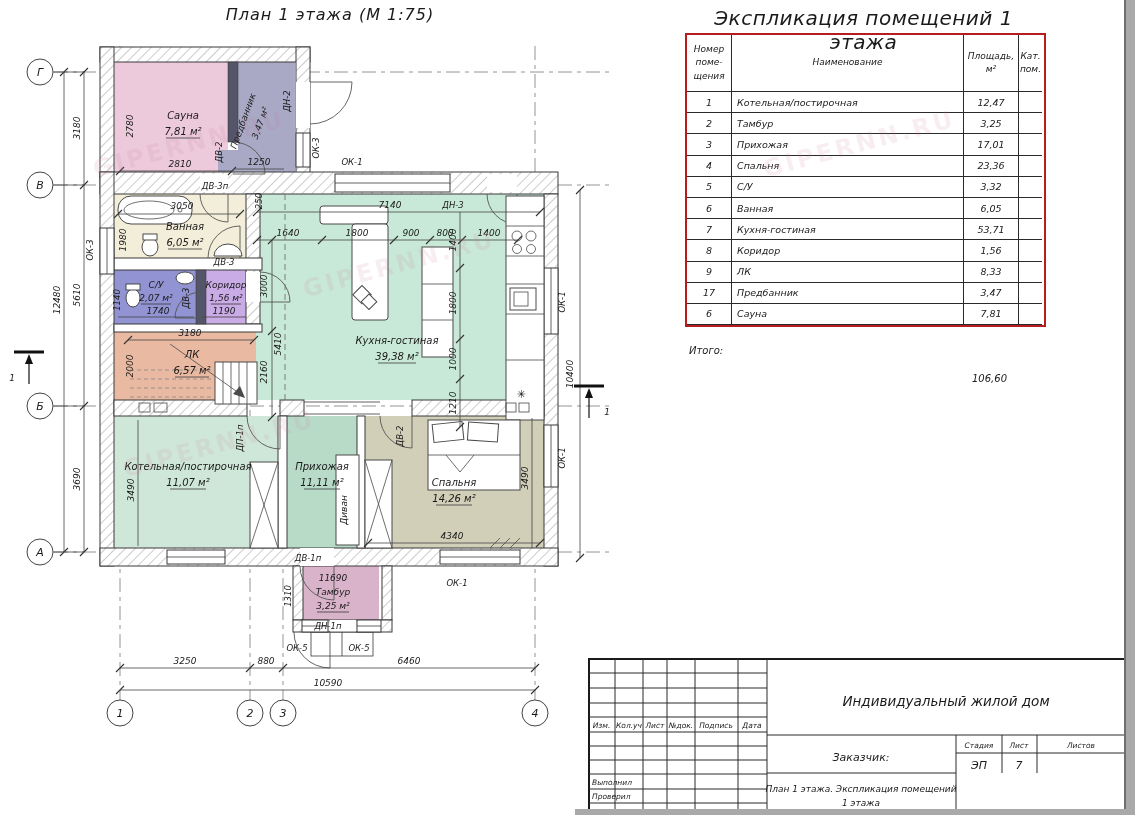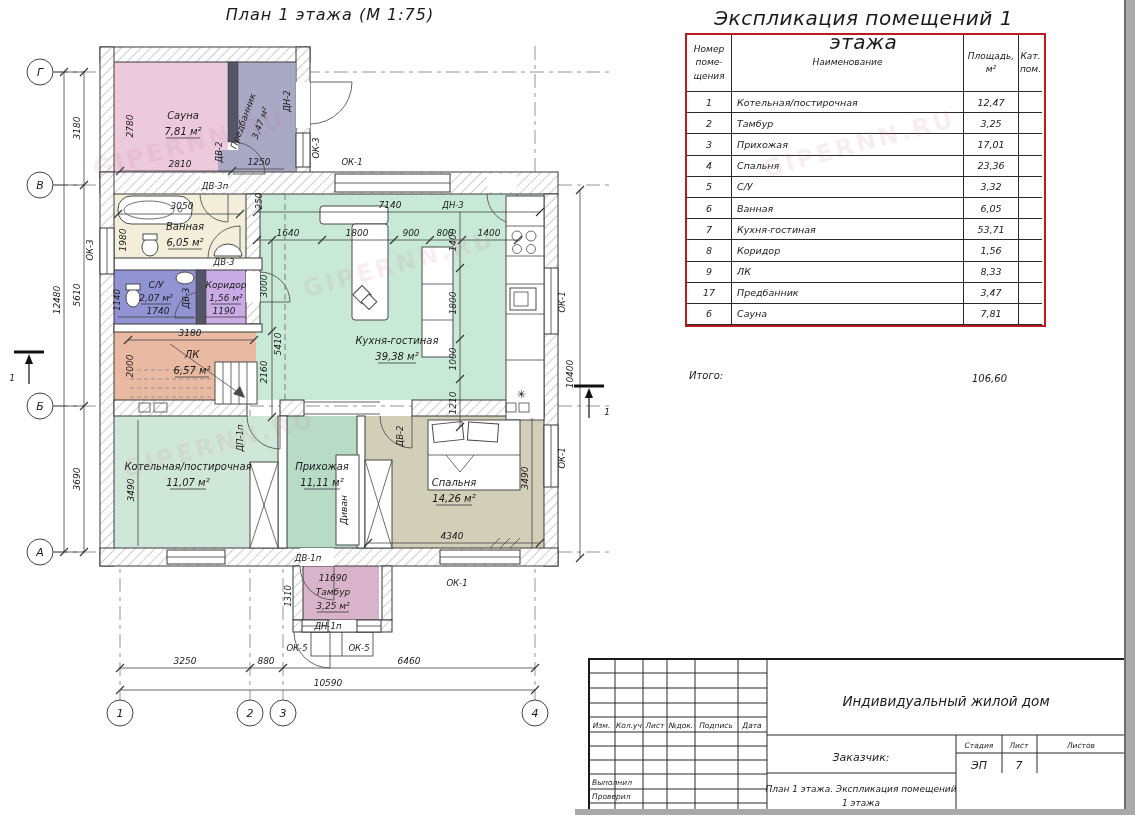--- a/index.html
+++ b/index.html
@@ -34,21 +34,21 @@
   .expl-title{position:absolute;left:685px;top:6px;width:357px;text-align:center;
               font-size:20px;font-style:italic;letter-spacing:.5px;}
   .expl{position:absolute;left:685px;top:33px;width:357px;border:2px solid #b91c1c;
         display:grid;grid-template-columns:45px 232px 55px 23px;
         grid-template-rows:57px repeat(11,21.2px);font-style:italic;}
   .expl>div{border-right:1px solid #2a2a2a;border-bottom:1px solid #2a2a2a;
             display:flex;align-items:center;justify-content:center;font-size:9.5px;}
   .expl>div:nth-child(4n){border-right:none;}
   .expl .hd{font-size:9px;text-align:center;white-space:pre-line;line-height:1.5;border-bottom:1.5px solid #2a2a2a;}
   .expl .nm{justify-content:flex-start;padding-left:5px;}
-  .totals-label{position:absolute;left:689px;top:345px;font-size:10px;font-style:italic;margin-top:25px;}
+  .totals-label{position:absolute;left:689px;top:345px;font-size:10px;font-style:italic;}
   .totals-value{position:absolute;left:962px;top:345px;width:55px;text-align:center;font-size:10px;font-style:italic;margin-top:28px;}
   
   .tblock{position:absolute;left:588px;top:658px;}
   .tb-line{stroke:#2a2a2a;stroke-width:1;}
   .tb-thick{stroke:#1a1a1a;stroke-width:2;fill:none;}
   
   .edge-right{position:absolute;left:1124px;top:0;width:11px;height:815px;
               background:#a9a9a9;border-left:2px solid #6e6e6e;}
   .edge-bottom{position:absolute;left:575px;top:809px;width:560px;height:6px;background:#a9a9a9;}
   .wm{position:absolute;font-size:24px;letter-spacing:3px;font-weight:bold;

